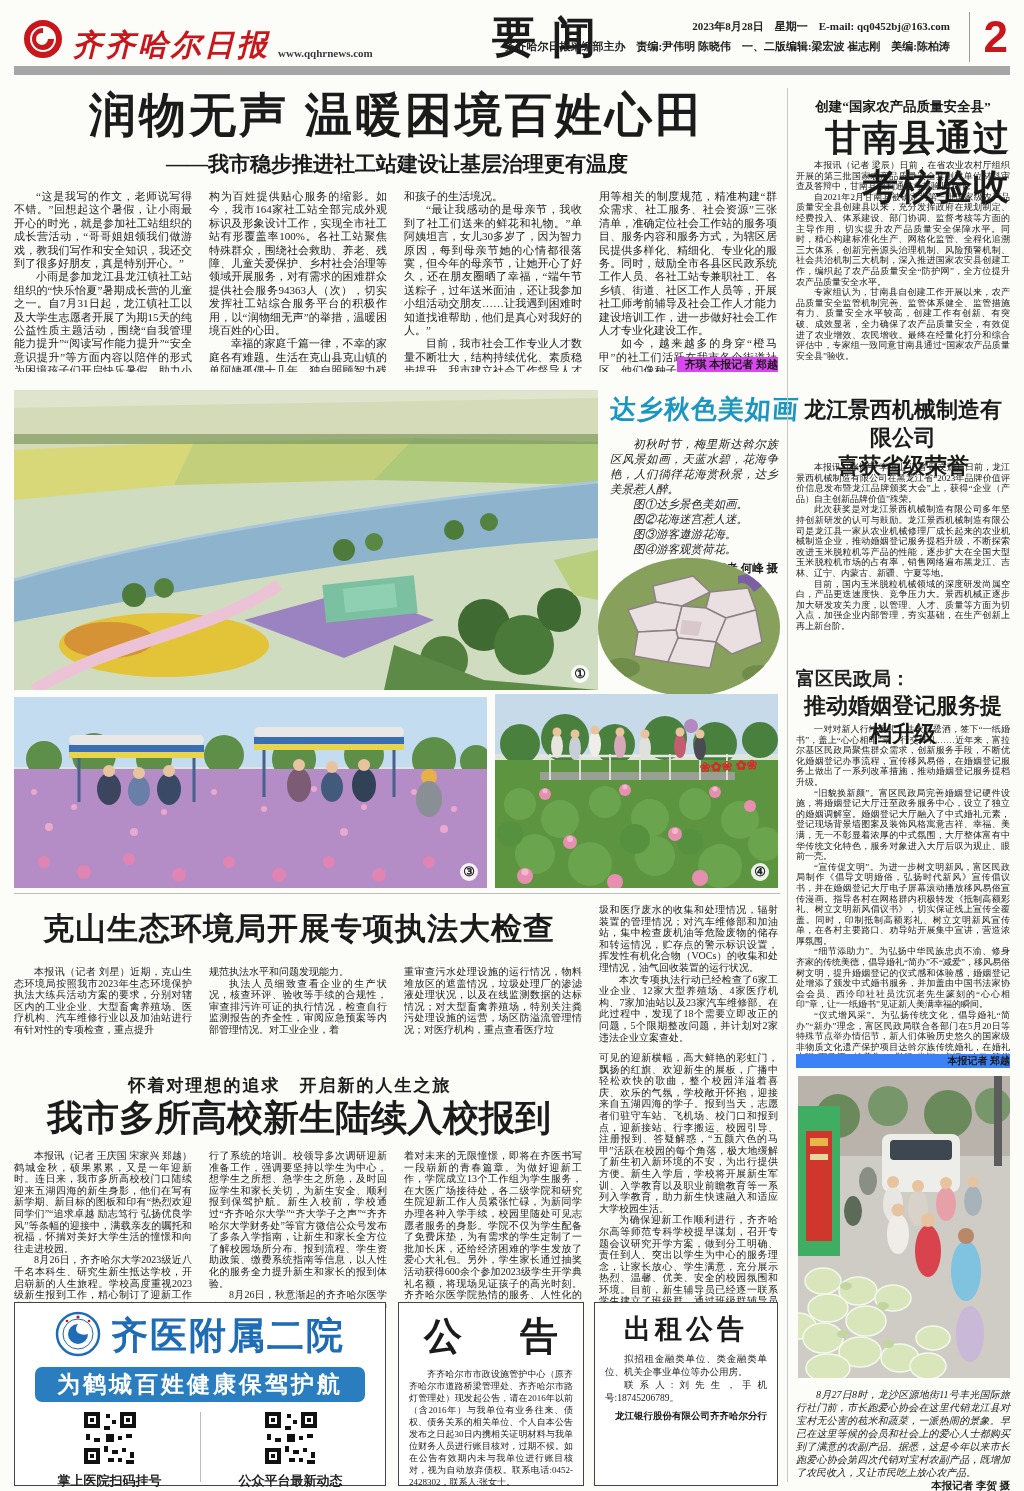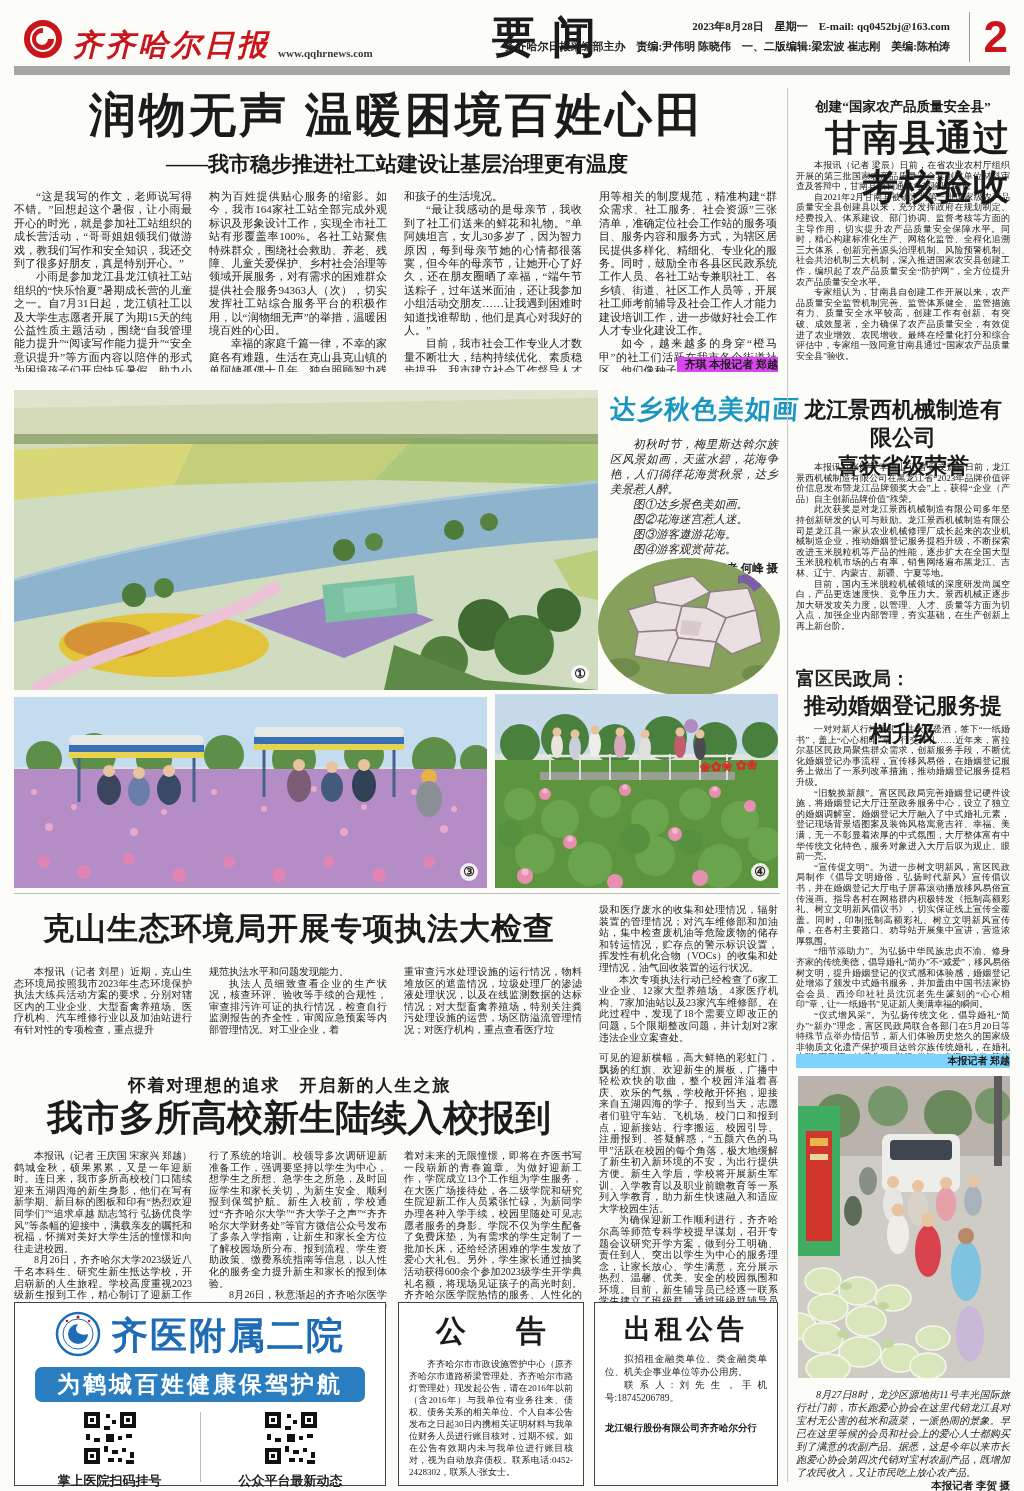--- a/index.html
+++ b/index.html
@@ -55,21 +55,21 @@
   .hline{position:absolute;left:14px;top:893px;width:766px;height:1px;background:#bdbdbd}
 
   
   .sb{position:absolute;left:796px;width:214px}
   .sb-kicker{text-align:center;font-size:13.5px;font-weight:bold}
   .sb-head1{text-align:right;font-size:36px;font-weight:900;letter-spacing:1px}
   .sb-head2{text-align:center;font-size:22px;font-weight:900;line-height:28px}
   .sb-body{font-size:9px;line-height:10.6px;text-align:justify;overflow:hidden}
   .sb-body p{text-indent:2em}
   .fq-kicker{font-family:"Liberation Sans","DejaVu Sans",sans-serif;font-size:19px;color:#222;text-align:left}
-  .fq-byline{position:absolute;right:0;font-size:10px;font-weight:bold;background:#7dd3fc;padding-left:6px}
+  .fq-byline{position:absolute;right:0;font-size:10px;font-weight:bold;background:#3b82f6;padding-left:6px}
   .cap-text{font-size:10px;line-height:13px;font-style:italic;text-align:justify}
   .cap-text p{text-indent:2em}
   .cap-byline{text-align:right;font-weight:bold;font-size:10.5px;font-style:normal}
 
   
   .ks-headline{position:absolute;left:14px;top:908px;width:570px;text-align:center;font-size:31px;font-weight:900;letter-spacing:1px}
   .ks-cols{position:absolute;left:14px;top:966px;width:570px;height:82px;display:flex;gap:17px}
   .ks-cols .col{width:178px;overflow:hidden}
   .ks-col4{position:absolute;left:599px;top:904px;width:179px;height:144px;overflow:hidden}
   .smalltext{font-size:10px;line-height:11.6px;text-align:justify}
@@ -87,25 +87,25 @@
   .hosp-name{font-family:Liberation Mono, monospace;font-size:37px;font-weight:900;color:#1e6cb5;letter-spacing:2px}
   .hosp-slogan{margin:6px auto 8px;width:330px;background:#2a7ec0;border-radius:7px;color:#fff;text-align:center;
                font-family:"Liberation Sans","DejaVu Sans",sans-serif;font-size:23px;font-weight:bold;letter-spacing:3px;padding:2px 6px}
   .qr-row{display:flex;justify-content:space-around;align-items:flex-start}
   .qr-cell{text-align:center;width:150px}
   .qr-cell svg{width:56px;height:56px}
   .qr-label{font-size:13px;font-weight:bold;color:#222;margin-top:2px;font-family:"Liberation Sans","DejaVu Sans",sans-serif}
   .qr-div{width:1px;height:70px;background:#bbb;margin-top:2px}
   .ad-notice{left:398px;width:186px;padding:6px 10px}
   .ad-rental{left:594px;width:184px;padding:6px 10px}
-  .ad-title{text-align:center;font-size:30px;font-weight:900;letter-spacing:10px;text-indent:10px;margin:2px 0 6px}
+  .ad-title{text-align:center;font-size:38px;font-weight:900;letter-spacing:10px;text-indent:10px;margin:2px 0 6px}
   .ad-title-r{text-align:center;font-size:27px;font-weight:900;letter-spacing:4px;margin:2px 0 6px}
   .ad-body{font-size:9px;line-height:12px;text-align:justify}
   .ad-body p{text-indent:2em}
-  .ad-signer{text-align:left;font-size:9.5px;font-weight:bold;margin-top:17px}
+  .ad-signer{text-align:right;font-size:9.5px;font-weight:bold;margin-top:5px}
 </style>
 </head>
 <body>
 
 <div class="page">
 
   <div class="masthead">
     <div class="logo-wrap">
       <span>
         <svg width="42" height="42" viewBox="0 0 42 42">

